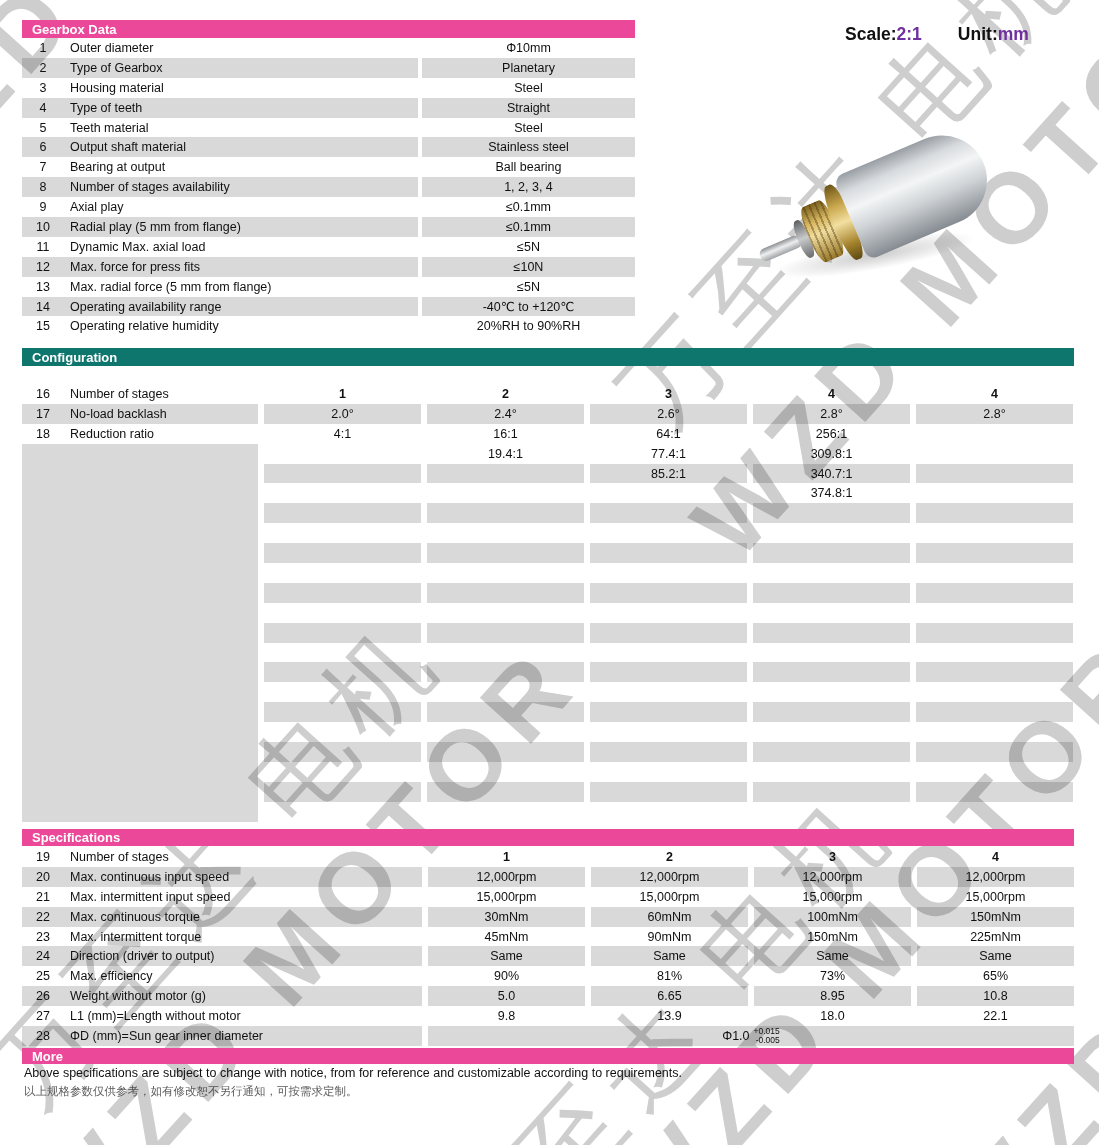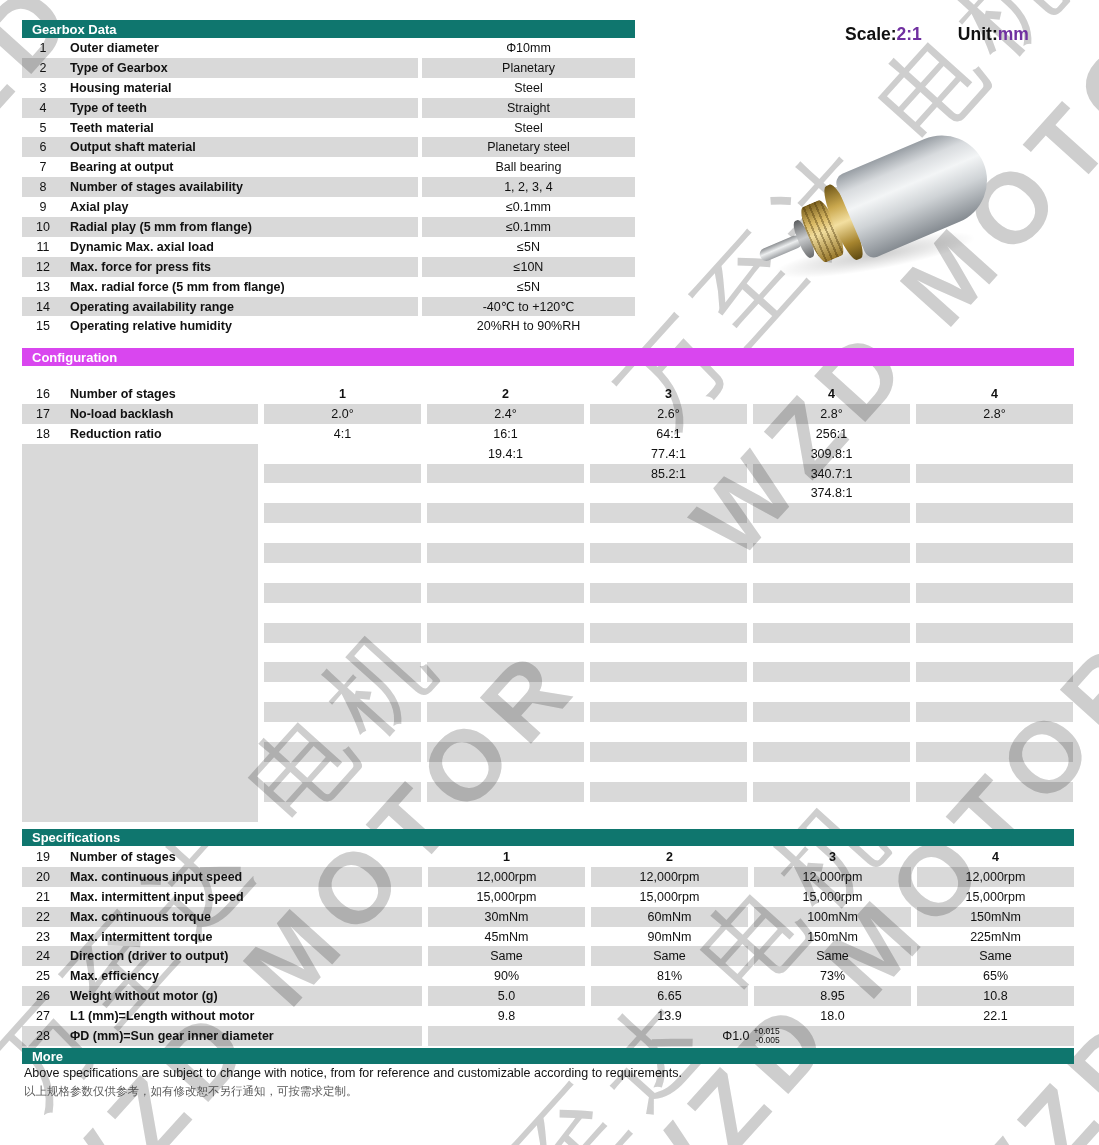--- a/index.html
+++ b/index.html
@@ -9,29 +9,29 @@
   
   .wm{position:absolute;white-space:nowrap;line-height:1;font-size:100px;
       transform:rotate(-48deg);transform-origin:0 50%;
       color:#ababab;opacity:.58;letter-spacing:14px;z-index:1;}
   .wm.b{font-weight:bold;}
 
   
   .section{position:absolute;z-index:2;}
   .bar{height:18px;color:#fff;font-weight:bold;font-size:13px;display:flex;align-items:center;
        padding-left:10px;box-sizing:border-box;}
-  .bar.black{background:#0f766e;}
-  .bar.purple{background:#d946ef;}
+  .bar.black{background:#ec4899;}
+  .bar.purple{background:#0f766e;}
 
   
   #gearbox{left:22px;top:20px;width:613px;}
   .g-row{display:flex;height:19.9px;font-size:12.5px;}
   .g-left{width:396px;display:flex;align-items:center;height:100%;}
   .g-no{width:42px;text-align:center;flex:none;}
-  .g-lbl{padding-left:6px;font-weight:bold;}
+  .g-lbl{padding-left:6px;}
   .g-val{width:213px;margin-left:4px;height:100%;display:flex;align-items:center;justify-content:center;flex:none;}
   .shade .cell{background:rgba(0,0,0,0.148);}
 
   
   #config{left:22px;top:348px;width:1052px;}
   #config-rows{margin-top:18px;}
   .c-row{display:flex;height:19.9px;font-size:12.5px;}
   .c-lbl{width:236px;display:flex;align-items:center;height:100%;flex:none;}
   .c-cell{width:157px;margin-left:6px;height:100%;display:flex;align-items:center;justify-content:center;flex:none;}
   .solid{background:rgba(0,0,0,0.148);}
@@ -149,21 +149,21 @@
             <div class="g-no">5</div>
             <div class="g-lbl">Teeth material</div>
           </div>
           <div class="g-val cell">Steel</div>
         </div>
         <div class="g-row shade">
           <div class="g-left cell">
             <div class="g-no">6</div>
             <div class="g-lbl">Output shaft material</div>
           </div>
-          <div class="g-val cell">Planetary steel</div>
+          <div class="g-val cell">Stainless steel</div>
         </div>
         <div class="g-row">
           <div class="g-left cell">
             <div class="g-no">7</div>
             <div class="g-lbl">Bearing at output</div>
           </div>
           <div class="g-val cell">Ball bearing</div>
         </div>
         <div class="g-row shade">
           <div class="g-left cell">

